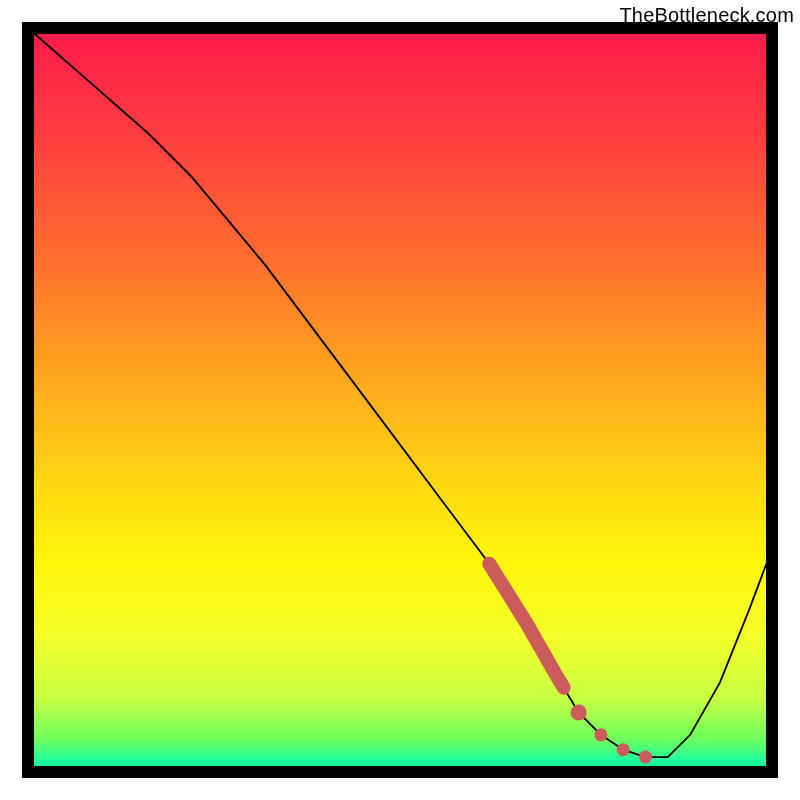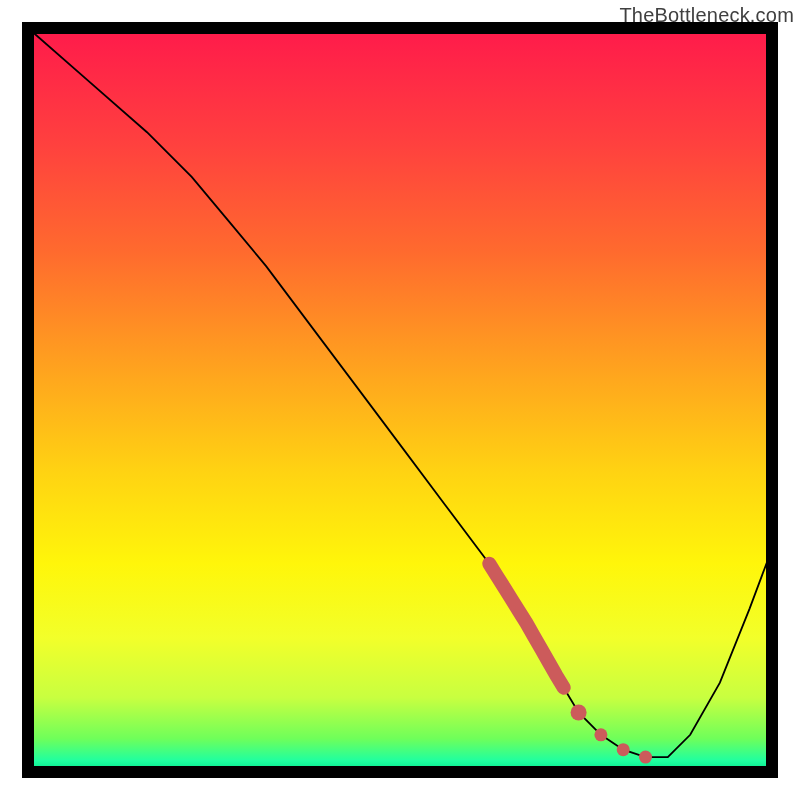--- a/index.html
+++ b/index.html
@@ -15,21 +15,21 @@
     position: relative;
     width: 800px;
     height: 800px;
     box-sizing: border-box;
   }
   .watermark {
     position: absolute;
     top: 4px;
     right: 6px;
     font-size: 20px;
-    color: #404040;
+    color: #000000;
     font-weight: 500;
     letter-spacing: 0.2px;
   }
   svg.plot {
     position: absolute;
     left: 0;
     top: 0;
   }
 </style>
 </head>

